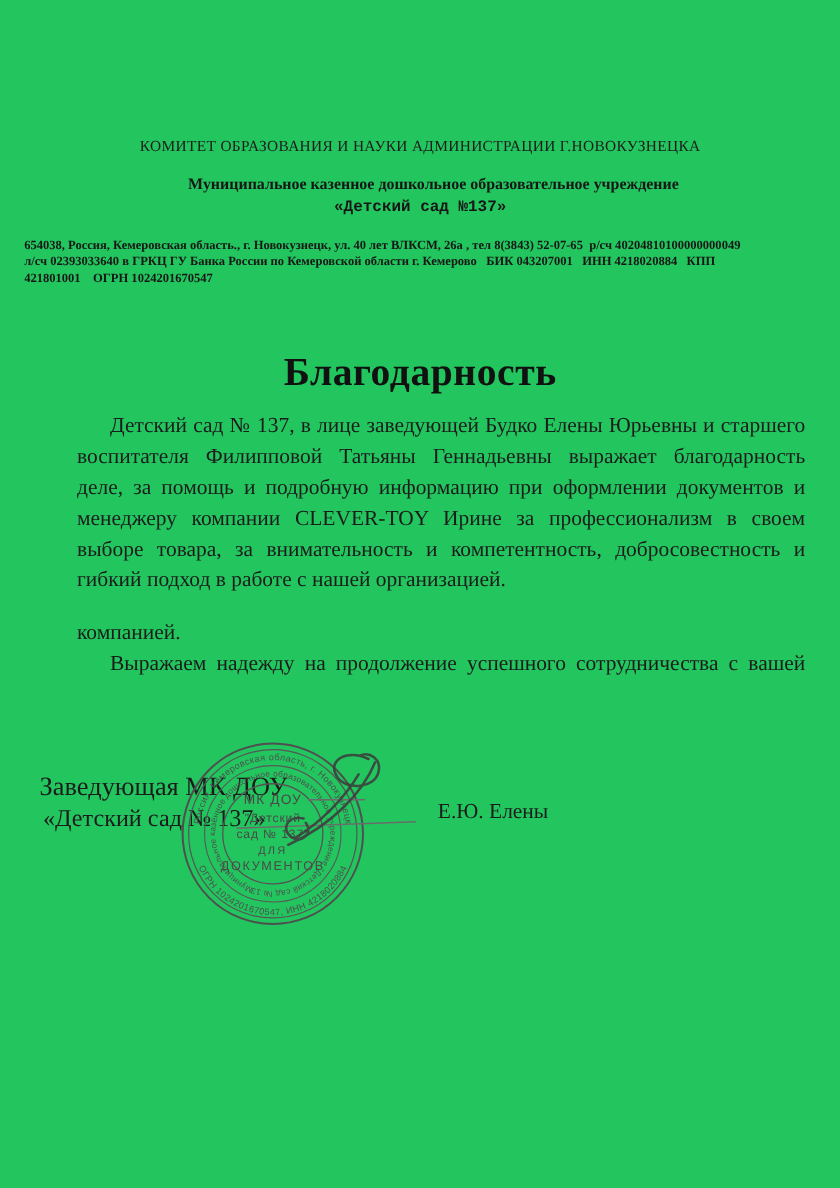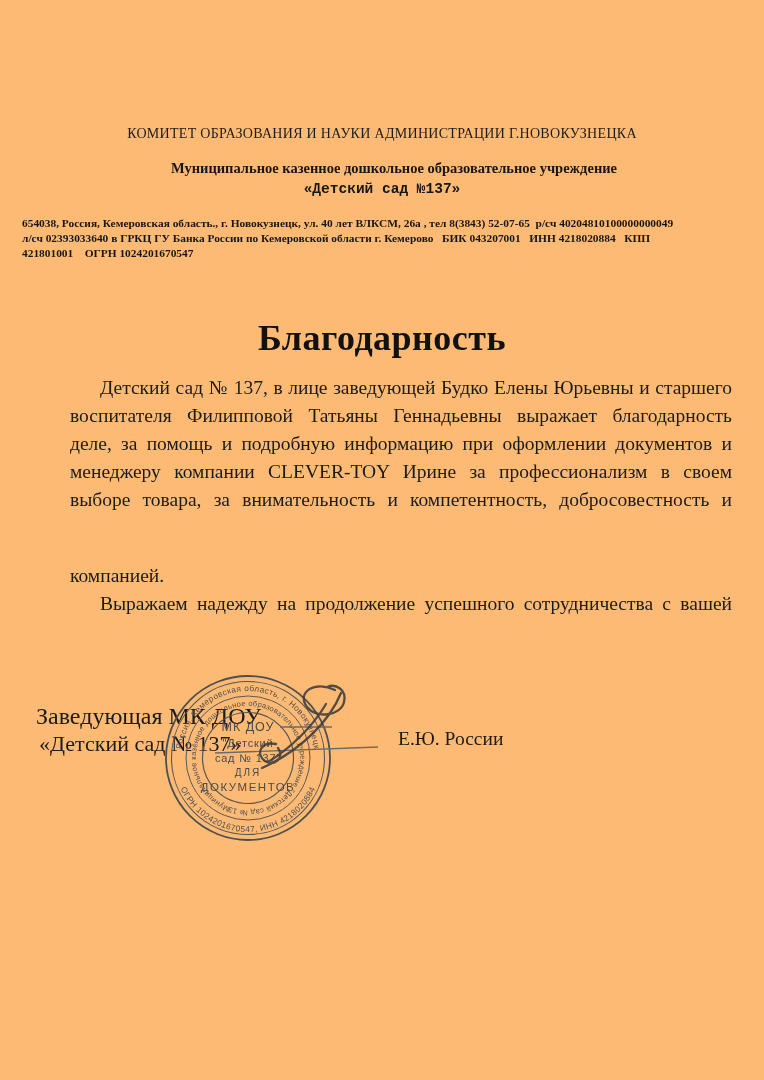--- a/index.html
+++ b/index.html
@@ -4,21 +4,21 @@
 <style>
   html, body { margin: 0; padding: 0; }
   body {
     width: 764px; height: 1080px;
     background: #ffffff;
     font-family: "Liberation Serif", "DejaVu Serif", serif;
     color: #1a1a1a;
     position: relative;
     overflow: hidden;
   }
-  .page { position: absolute; inset: 0; background: #fdba74; }
+  .page { position: absolute; inset: 0; background: #22c55e; }
 
   
   .committee {
     position: absolute; top: 126px; left: 0; right: 0;
     text-align: center;
     font-size: 14px; letter-spacing: 0.3px;
     color: #1c1c1c;
   }
   .org-line1 {
     position: absolute; top: 160px; left: 0; right: 0;
@@ -83,30 +83,31 @@
   </div>
 
   <div class="doc-title">Благодарность</div>
 
   <div class="para para1">
     <div class="jline first">Детский сад № 137, в лице заведующей Будко Елены Юрьевны и старшего</div>
     <div class="jline">воспитателя Филипповой Татьяны Геннадьевны выражает благодарность</div>
     <div class="jline">деле, за помощь и подробную информацию при оформлении документов и</div>
     <div class="jline">менеджеру компании CLEVER-TOY Ирине за профессионализм в своем</div>
     <div class="jline">выборе товара, за внимательность и компетентность, добросовестность и</div>
+    <div class="jline last">гибкий подход в работе с нашей организацией.</div>
   </div>
 
   <div class="para para2">
     <div class="jline last">компанией.</div>
     <div class="jline first">Выражаем надежду на продолжение успешного сотрудничества с вашей</div>
   </div>
 
   <div class="sig-pos1">Заведующая МК ДОУ</div>
   <div class="sig-pos2">«Детский сад № 137»</div>
-  <div class="sig-name">Е.Ю. России</div>
+  <div class="sig-name">Е.Ю. Елены</div>
 
   <svg class="stamp-svg" viewBox="0 0 180 180">
     <defs>
       <path id="arcTop" d="M 23 90 A 67 67 0 0 1 157 90" fill="none"></path>
       <path id="arcBottom" d="M 16 90 A 74 74 0 0 0 164 90" fill="none"></path>
       <path id="ringInner" d="M 72 139 A 52 52 0 0 1 108 41 A 52 52 0 0 1 72 139" fill="none"></path>
     </defs>
     <circle cx="90" cy="90" r="82" fill="none" stroke="#4f4f4f" stroke-width="1.8"></circle>
     <circle cx="90" cy="90" r="76.5" fill="none" stroke="#565656" stroke-width="1.1"></circle>
     <circle cx="90" cy="90" r="62" fill="none" stroke="#585858" stroke-width="1"></circle>

